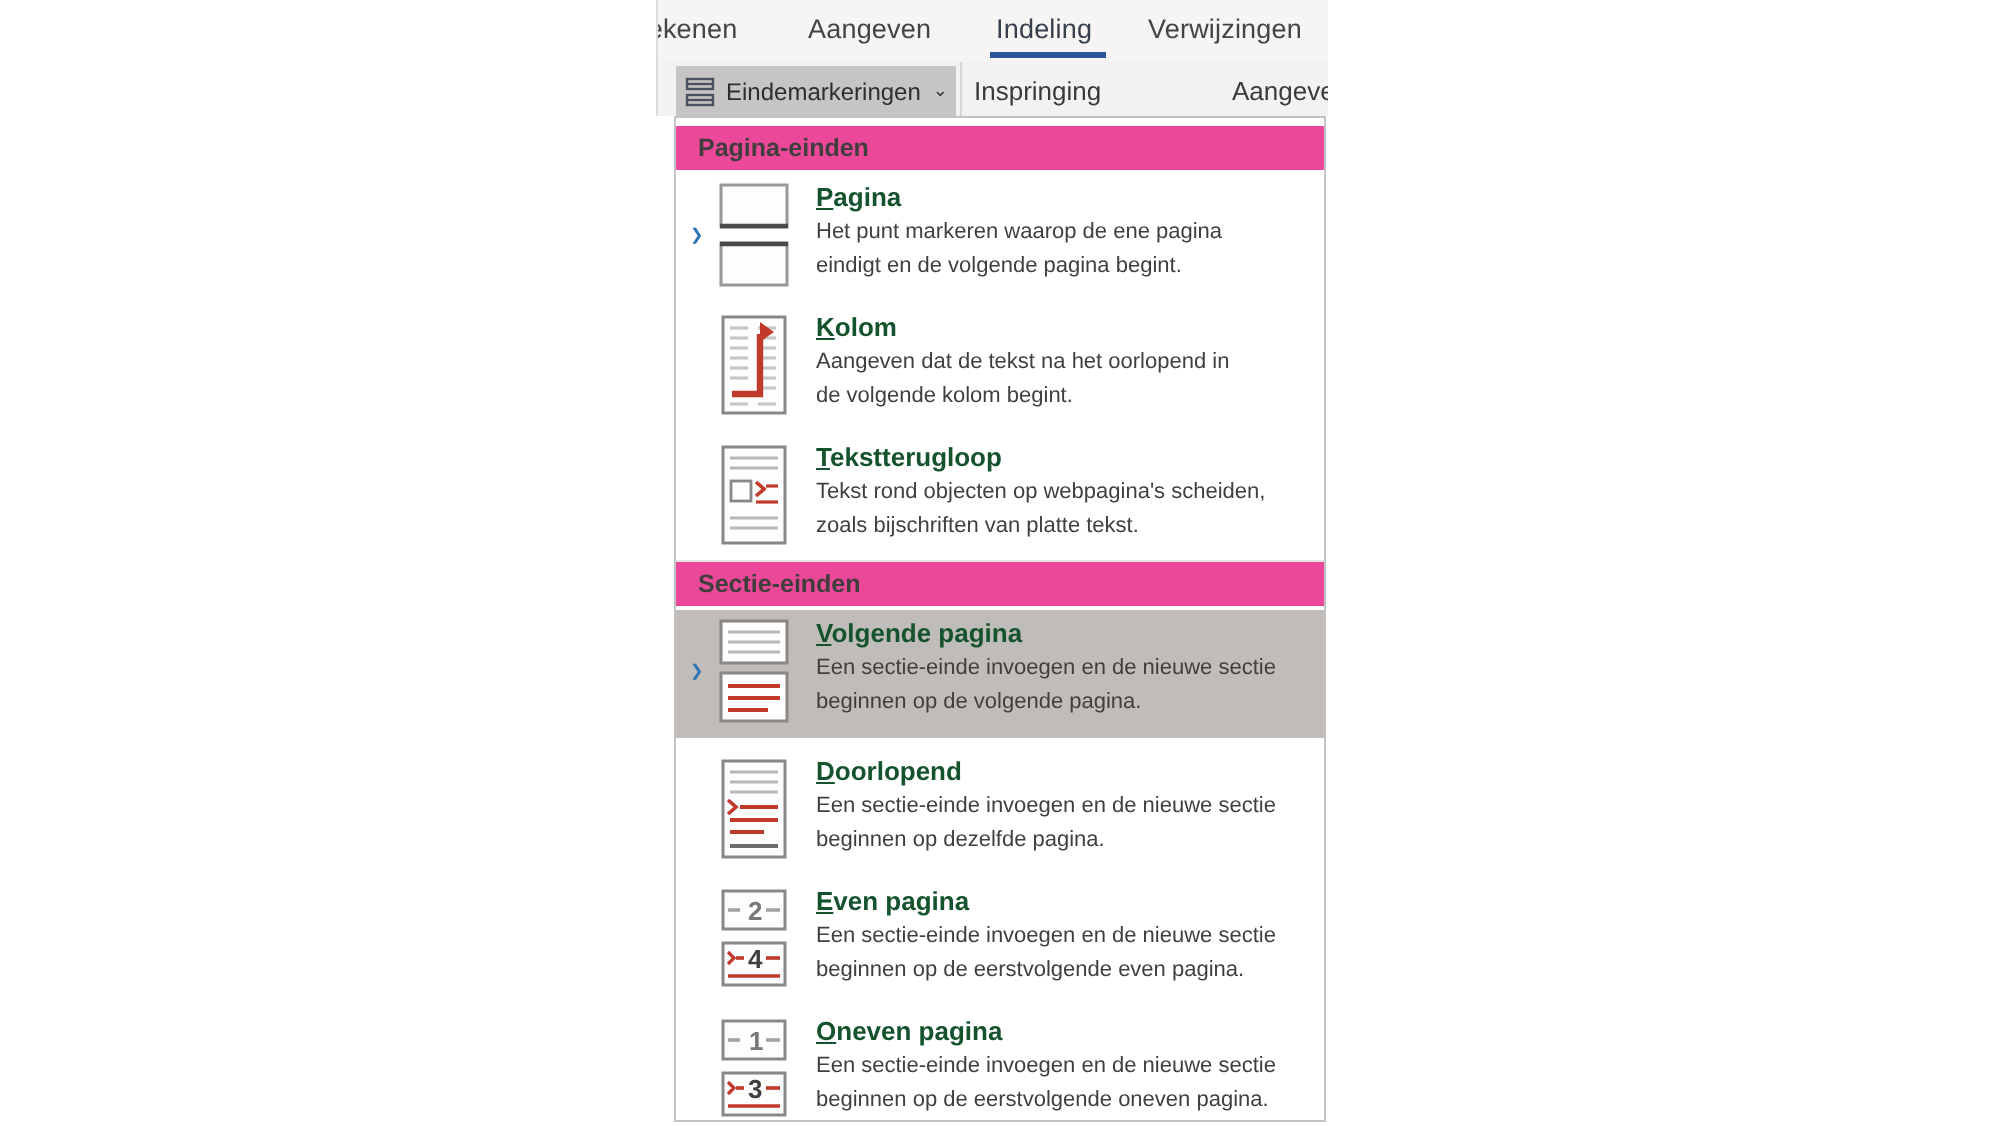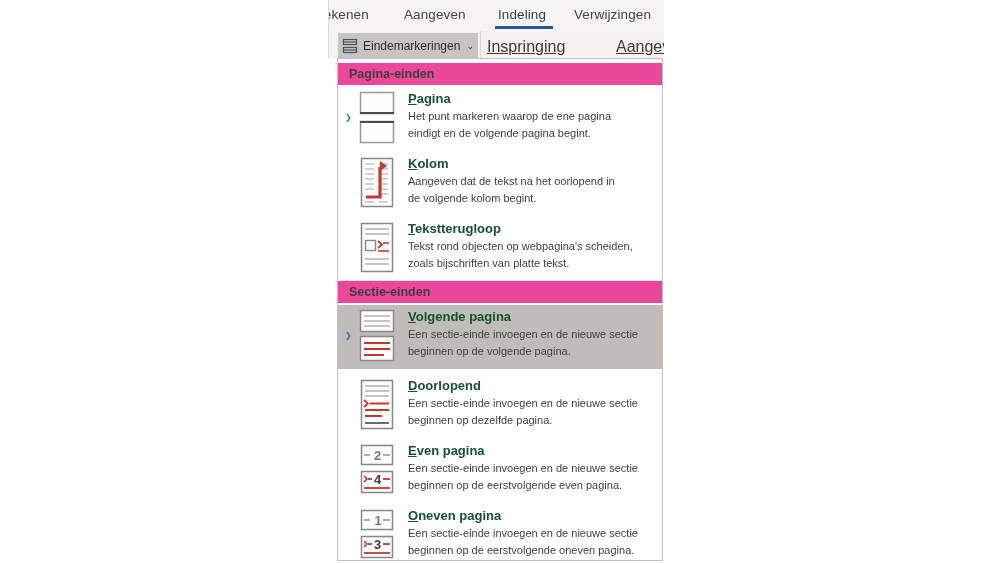--- a/index.html
+++ b/index.html
@@ -22,21 +22,21 @@
   .tab-underline{position:absolute;top:26px;height:3px;background:#2b579a;}
   .ribbonrow2{position:absolute;left:0;top:31px;width:335px;height:27px;background:#f3f2f1;}
   .breaks-btn{
     position:absolute;left:9px;top:2px;height:25px;width:140px;
     background:#c7c5c3;display:flex;align-items:center;gap:5px;padding:0 4px;
     box-sizing:border-box;cursor:default;
   }
   .breaks-btn .lbl{font-size:12px;color:#2f2e2d;white-space:nowrap;}
   .breaks-btn .chev{font-size:9px;color:#2f2e2d;margin-left:1px;}
   .vsep{position:absolute;left:151px;top:0;width:1px;height:27px;background:#d8d6d4;}
-  .grp-label{position:absolute;top:7px;font-size:16px;color:#3b3a39;text-decoration:underline;}
+  .grp-label{position:absolute;top:7px;font-size:13px;color:#3b3a39;}
   
   .menu{
     position:absolute;left:337px;top:58px;width:326px;height:503px;
     background:#ffffff;border:1px solid #c3c2c1;box-sizing:border-box;
     z-index:5;
   }
   .menu-header{
     height:22px;background:#ec4899;border-top:1px solid #e7e5e3;
     display:flex;align-items:center;padding-left:11px;
     font-size:12.5px;font-weight:bold;color:#3f3e3d;

